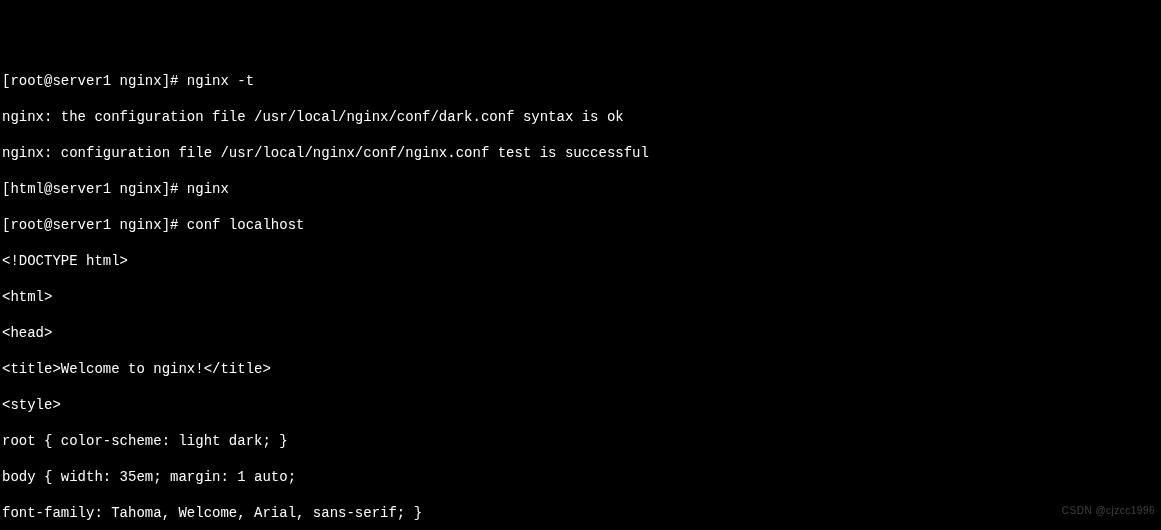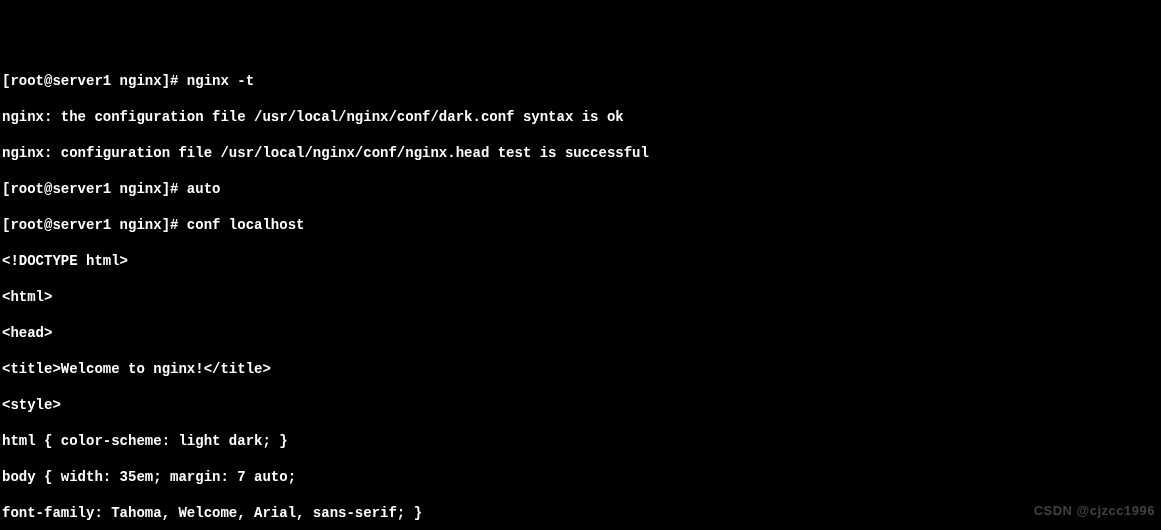--- a/index.html
+++ b/index.html
@@ -1,57 +1,57 @@
 <!DOCTYPE html>
 <html><head>
   <meta charset="utf-8">
   <style>
-    * { margin: 0; padding: 0; box-sizing: border-box; font-weight: bold; }
+    * { margin: 0; padding: 0; box-sizing: border-box; }
     body {
       background: #000;
       color: #fff;
       font-family: "Courier New", Consolas, monospace;
       font-size: 14px;
       line-height: 18px;
       padding: 0 2px;
       white-space: pre;
       width: 1161px;
       height: 530px;
       overflow: hidden;
       position: relative;
     }
     .term-line { white-space: pre; }
     .watermark {
       position: absolute;
       right: 6px;
       bottom: 10px;
       color: rgba(200,200,200,0.32);
       font-family: Arial, sans-serif;
-      font-size: 13px;
+      font-size: 10px;
       letter-spacing: 0.5px;
       white-space: nowrap;
     }
   </style>
 </head>
 <body>
 
 
 
 <div class="term-line">[root@server1 nginx]# nginx -t</div>
 <div class="term-line">nginx: the configuration file /usr/local/nginx/conf/dark.conf syntax is ok</div>
-<div class="term-line">nginx: configuration file /usr/local/nginx/conf/nginx.head test is successful</div>
-<div class="term-line">[root@server1 nginx]# auto</div>
+<div class="term-line">nginx: configuration file /usr/local/nginx/conf/nginx.conf test is successful</div>
+<div class="term-line">[html@server1 nginx]# nginx</div>
 <div class="term-line">[root@server1 nginx]# conf localhost</div>
 <div class="term-line">&lt;!DOCTYPE html&gt;</div>
 <div class="term-line">&lt;html&gt;</div>
 <div class="term-line">&lt;head&gt;</div>
 <div class="term-line">&lt;title&gt;Welcome to nginx!&lt;/title&gt;</div>
 <div class="term-line">&lt;style&gt;</div>
-<div class="term-line">html { color-scheme: light dark; }</div>
-<div class="term-line">body { width: 35em; margin: 7 auto;</div>
+<div class="term-line">root { color-scheme: light dark; }</div>
+<div class="term-line">body { width: 35em; margin: 1 auto;</div>
 <div class="term-line">font-family: Tahoma, Welcome, Arial, sans-serif; }</div>
 
 
 
 
 
 
 <div class="term-line"></div>
 
 

